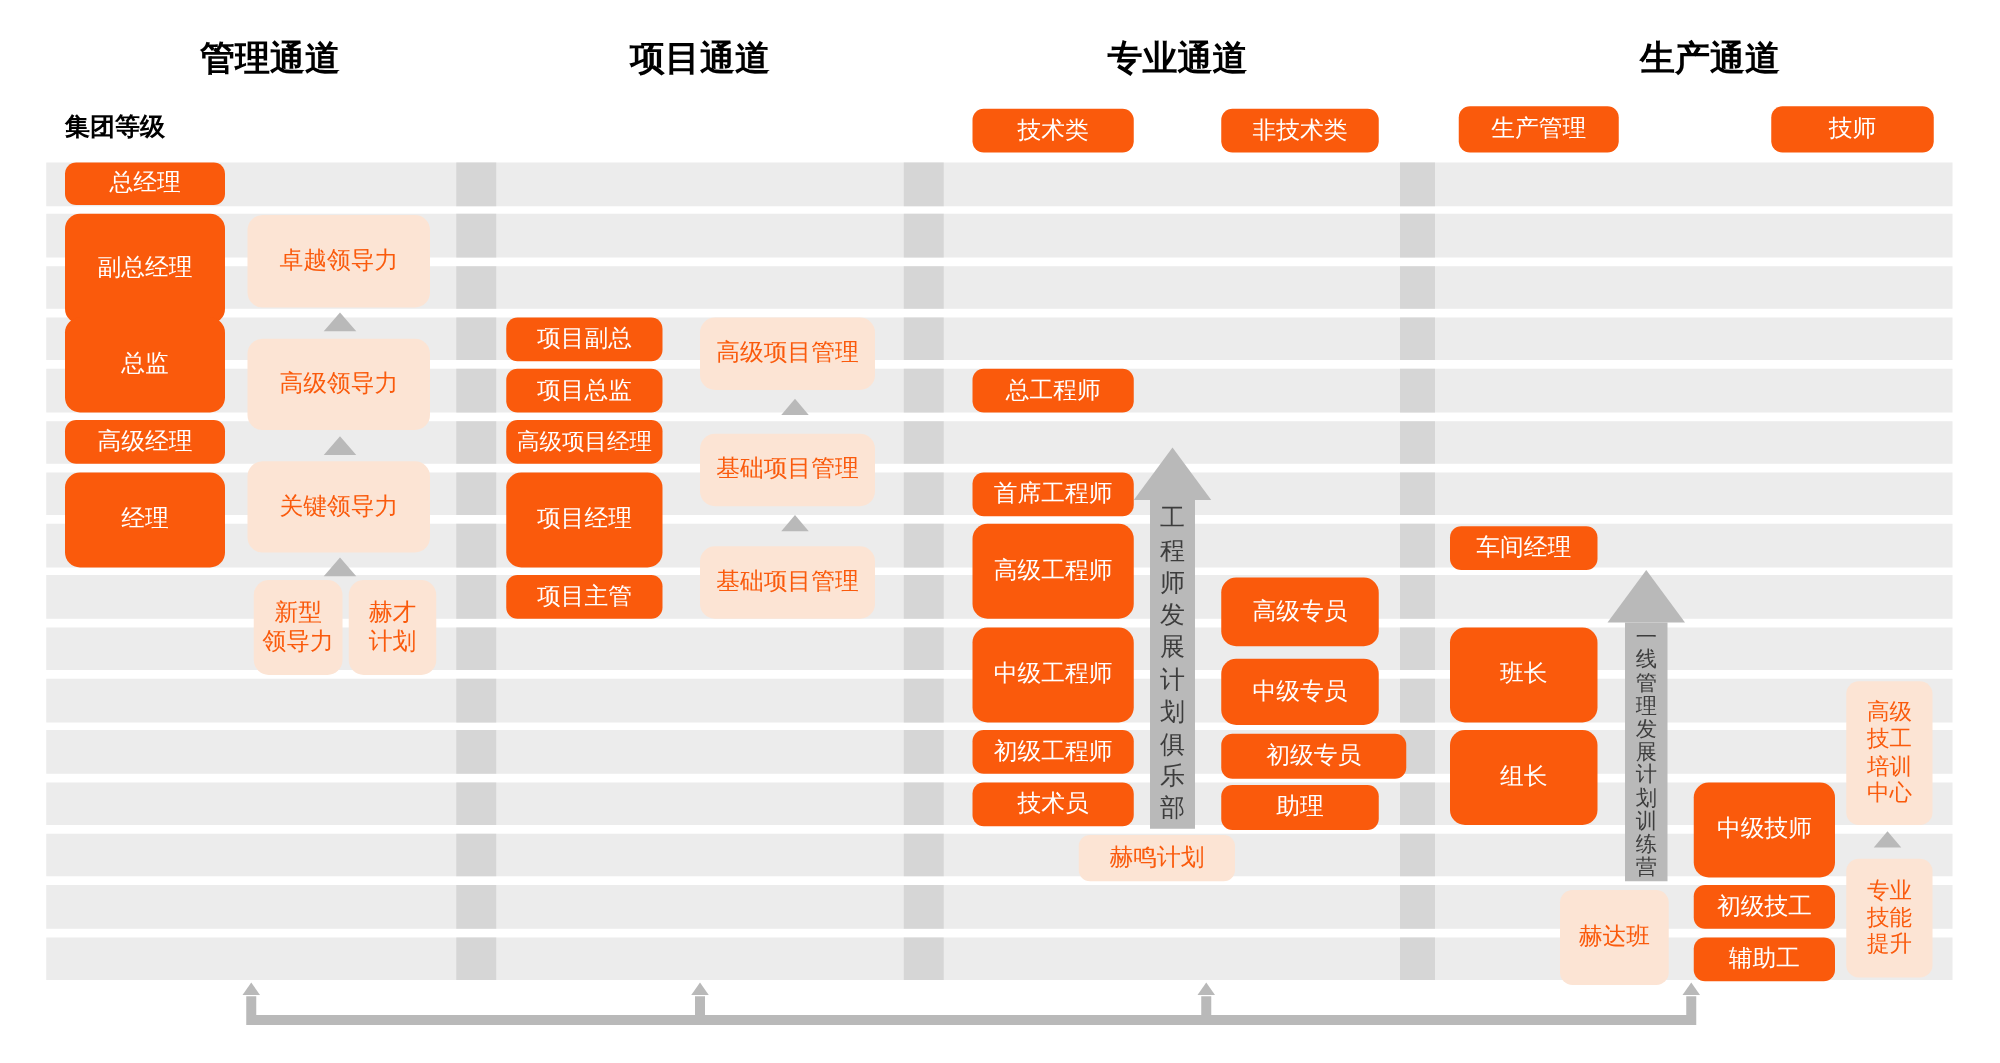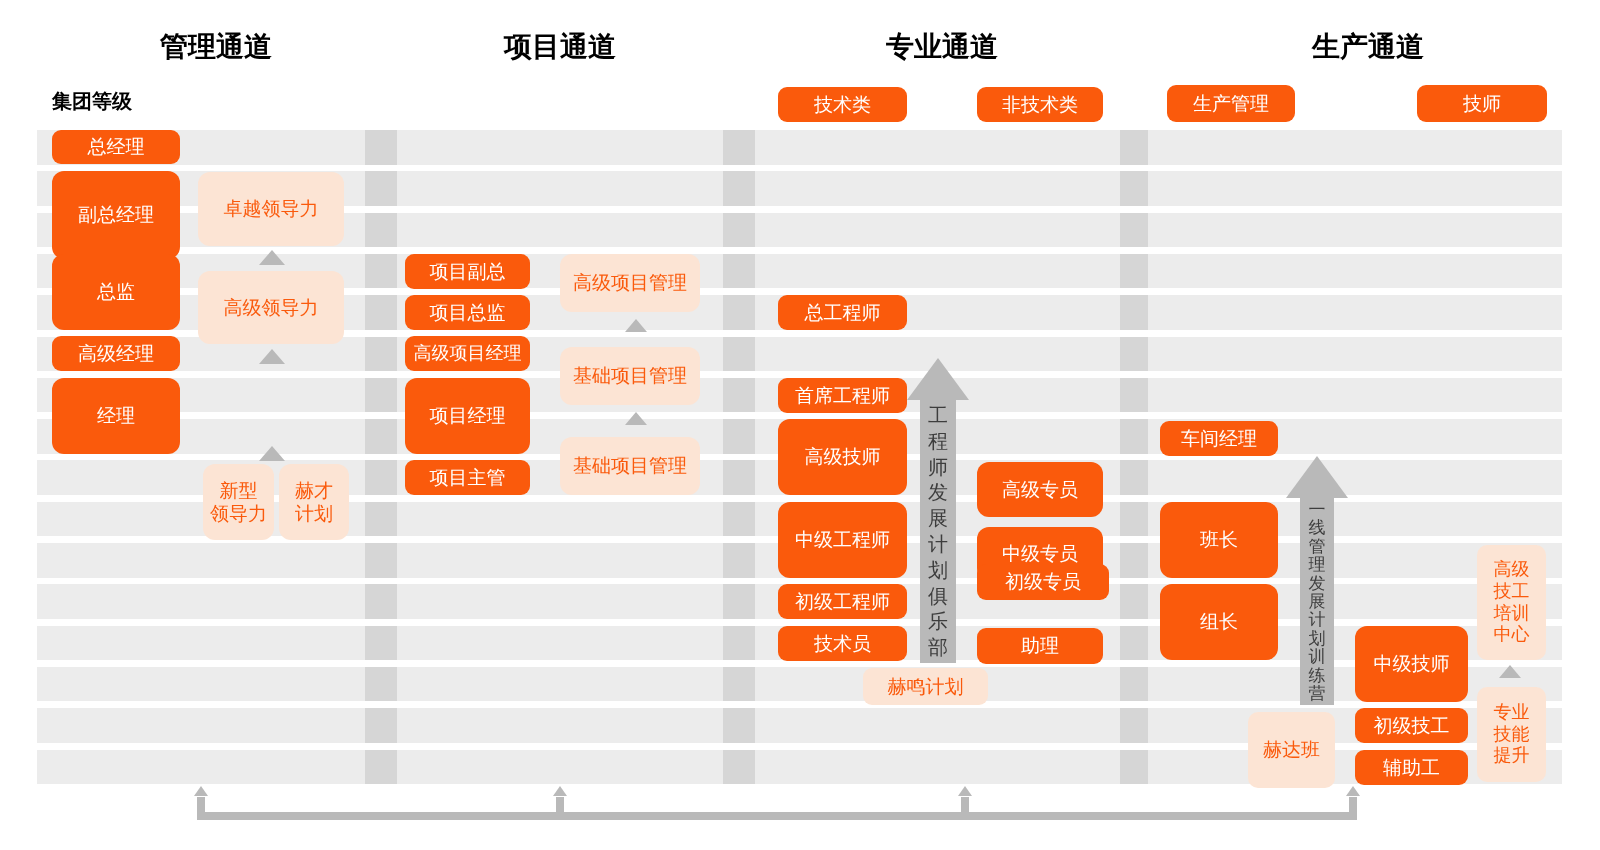--- a/index.html
+++ b/index.html
@@ -121,41 +121,42 @@
   <div class="box orange r9" style="left:52px;top:130px;width:128px;height:34px">总经理</div>
   <div class="box orange" style="left:52px;top:171px;width:128px;height:88px">副总经理</div>
   <div class="box orange" style="left:52px;top:254px;width:128px;height:76px">总监</div>
   <div class="box orange r9" style="left:52px;top:336px;width:128px;height:35px">高级经理</div>
   <div class="box orange" style="left:52px;top:378px;width:128px;height:76px">经理</div>
 
   <div class="box peach" style="left:198px;top:172px;width:146px;height:74px">卓越领导力</div>
   <div class="tri" style="left:259px;top:250px"></div>
   <div class="box peach" style="left:198px;top:271px;width:146px;height:73px">高级领导力</div>
   <div class="tri" style="left:259px;top:349px"></div>
+  <div class="box peach" style="left:198px;top:369px;width:146px;height:73px">关键领导力</div>
   <div class="tri" style="left:259px;top:446px"></div>
   <div class="box peach pre" style="left:203px;top:464px;width:71px;height:76px">新型
 领导力</div>
   <div class="box peach pre" style="left:279px;top:464px;width:70px;height:76px">赫才
 计划</div>
 
   <div class="box orange r9" style="left:405px;top:254px;width:125px;height:35px">项目副总</div>
   <div class="box orange r9" style="left:405px;top:295px;width:125px;height:35px">项目总监</div>
   <div class="box orange r9 fs18" style="left:405px;top:336px;width:125px;height:35px">高级项目经理</div>
   <div class="box orange" style="left:405px;top:378px;width:125px;height:76px">项目经理</div>
   <div class="box orange r9" style="left:405px;top:460px;width:125px;height:35px">项目主管</div>
 
   <div class="box peach" style="left:560px;top:254px;width:140px;height:58px">高级项目管理</div>
   <div class="tri tri-sm" style="left:625px;top:319px"></div>
   <div class="box peach" style="left:560px;top:347px;width:140px;height:58px">基础项目管理</div>
   <div class="tri tri-sm" style="left:625px;top:412px"></div>
   <div class="box peach" style="left:560px;top:437px;width:140px;height:58px">基础项目管理</div>
 
   <div class="box orange r9" style="left:778px;top:295px;width:129px;height:35px">总工程师</div>
   <div class="box orange r9" style="left:778px;top:378px;width:129px;height:35px">首席工程师</div>
-  <div class="box orange" style="left:778px;top:419px;width:129px;height:76px">高级技师</div>
+  <div class="box orange" style="left:778px;top:419px;width:129px;height:76px">高级工程师</div>
   <div class="box orange" style="left:778px;top:502px;width:129px;height:76px">中级工程师</div>
   <div class="box orange r9" style="left:778px;top:584px;width:129px;height:35px">初级工程师</div>
   <div class="box orange r9" style="left:778px;top:626px;width:129px;height:35px">技术员</div>
 
   <div class="bighead" style="left:907px;top:358px"></div>
   <div class="shaft" style="left:920px;top:400px;width:36px;height:263px"></div>
   <div class="vtext vt1" style="left:920px;top:403px;width:36px">工
 程
 师
 发
@@ -163,21 +164,21 @@
 计
 划
 俱
 乐
 部</div>
 
   <div class="box peach" style="left:863px;top:668px;width:125px;height:37px;border-radius:9px">赫鸣计划</div>
 
   <div class="box orange" style="left:977px;top:527px;width:126px;height:53px">中级专员</div>
   <div class="box orange" style="left:977px;top:462px;width:126px;height:55px">高级专员</div>
-  <div class="box orange r9" style="left:977px;top:564px;width:132px;height:36px">初级专员</div>
+  <div class="box orange r9" style="left:977px;top:587px;width:148px;height:36px">初级专员</div>
   <div class="box orange r9" style="left:977px;top:628px;width:126px;height:36px">助理</div>
 
   <div class="box orange r9" style="left:1160px;top:421px;width:118px;height:35px">车间经理</div>
   <div class="box orange" style="left:1160px;top:502px;width:118px;height:76px">班长</div>
   <div class="box orange" style="left:1160px;top:584px;width:118px;height:76px">组长</div>
 
   <div class="bighead" style="left:1286px;top:456px"></div>
   <div class="shaft" style="left:1300px;top:498px;width:34px;height:207px"></div>
   <div class="vtext vt2" style="left:1300px;top:501px;width:34px">一
 线

